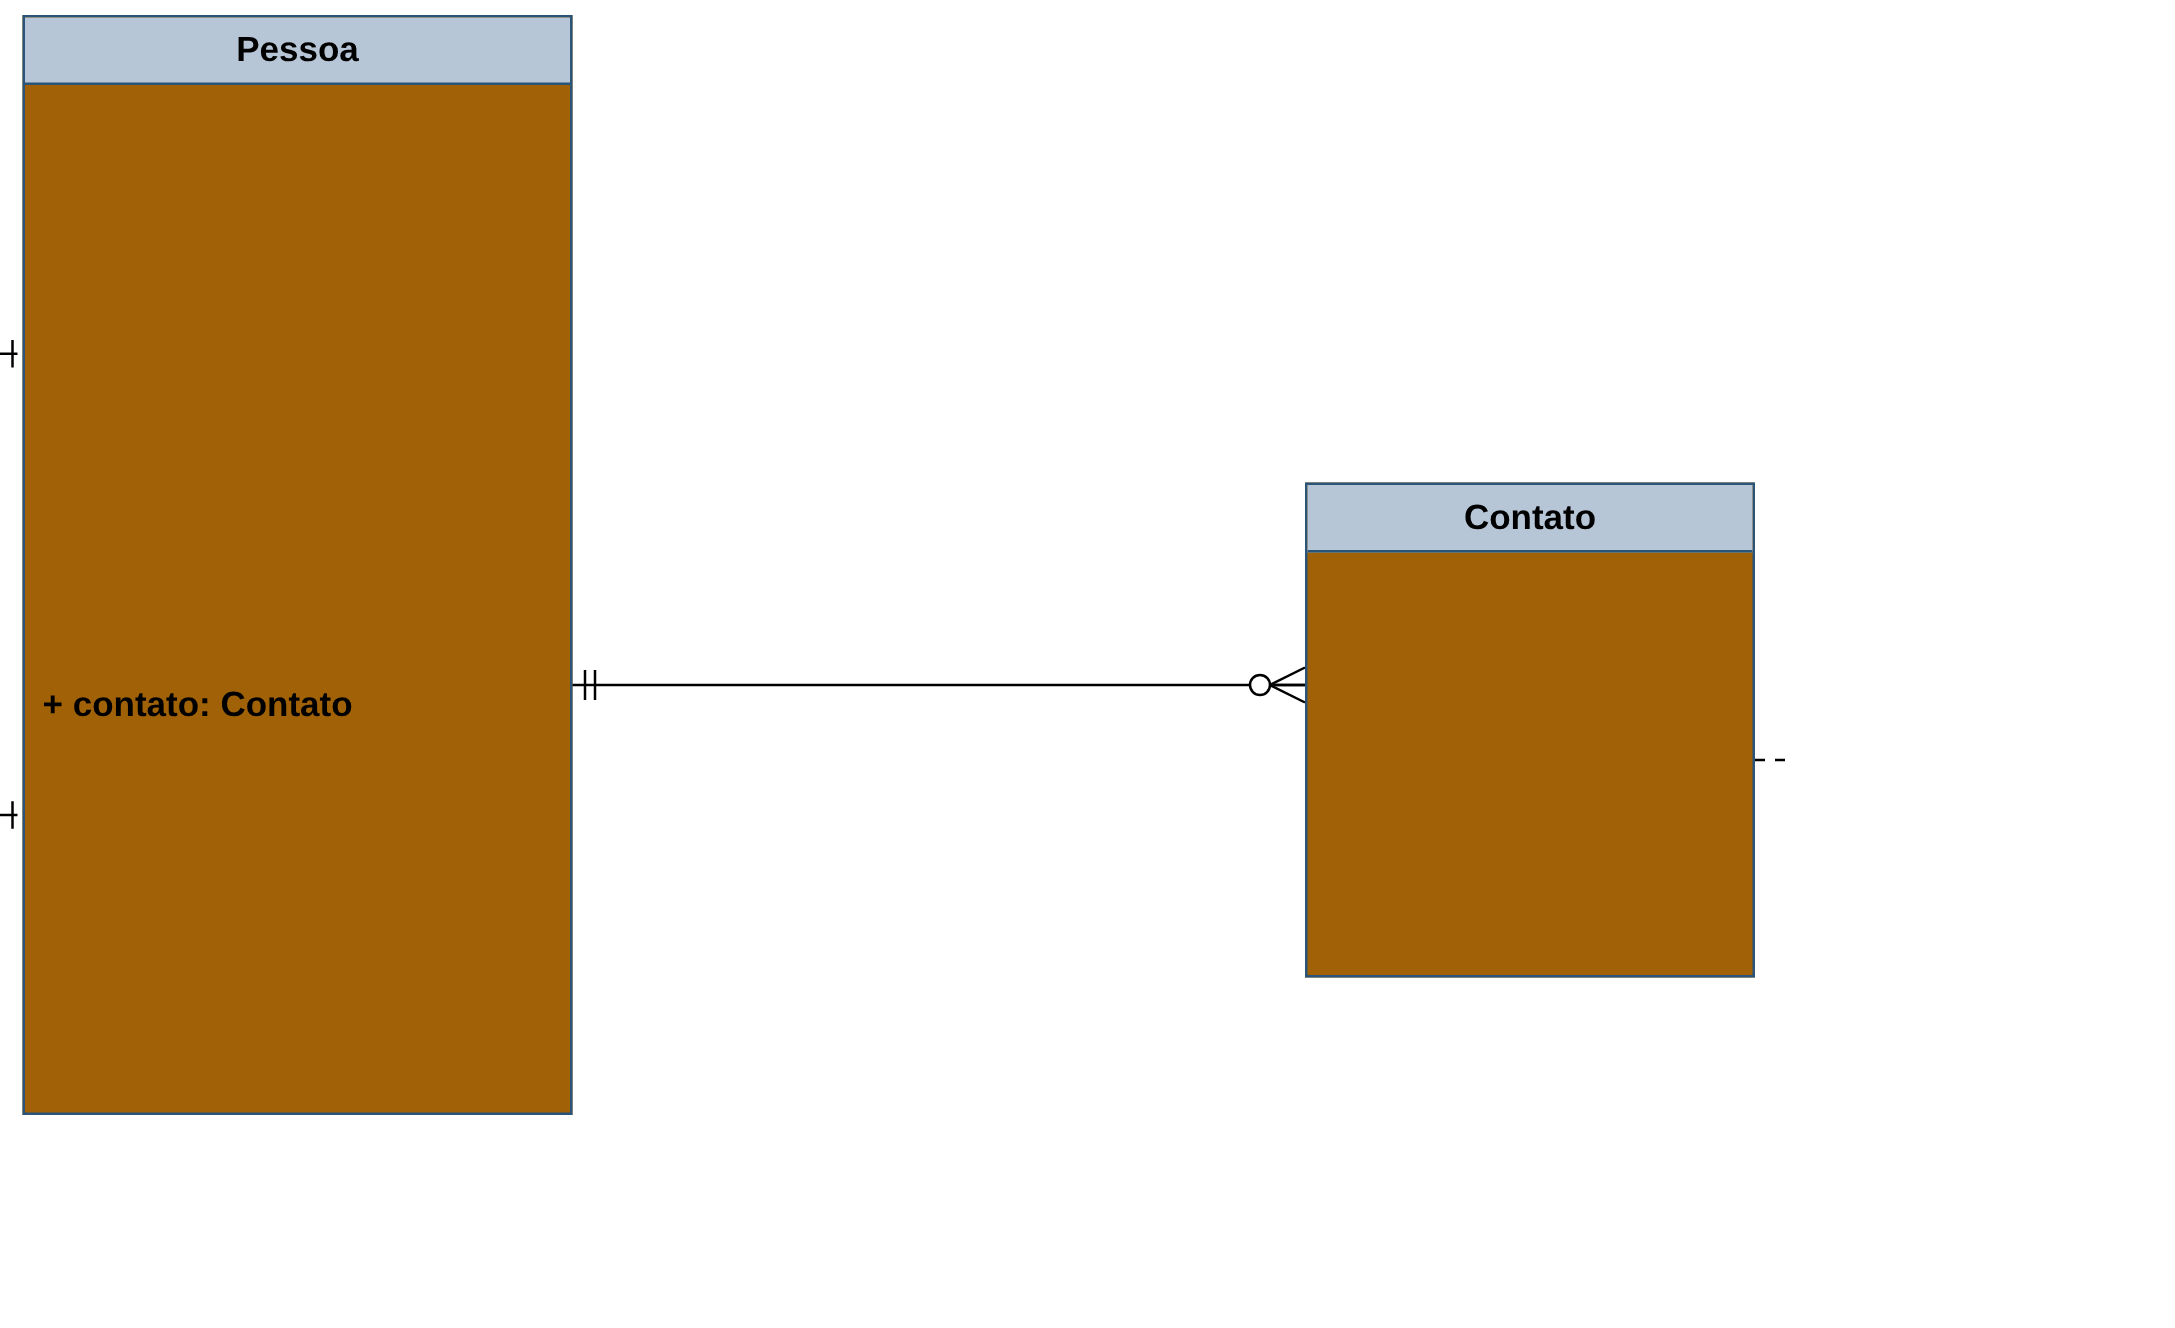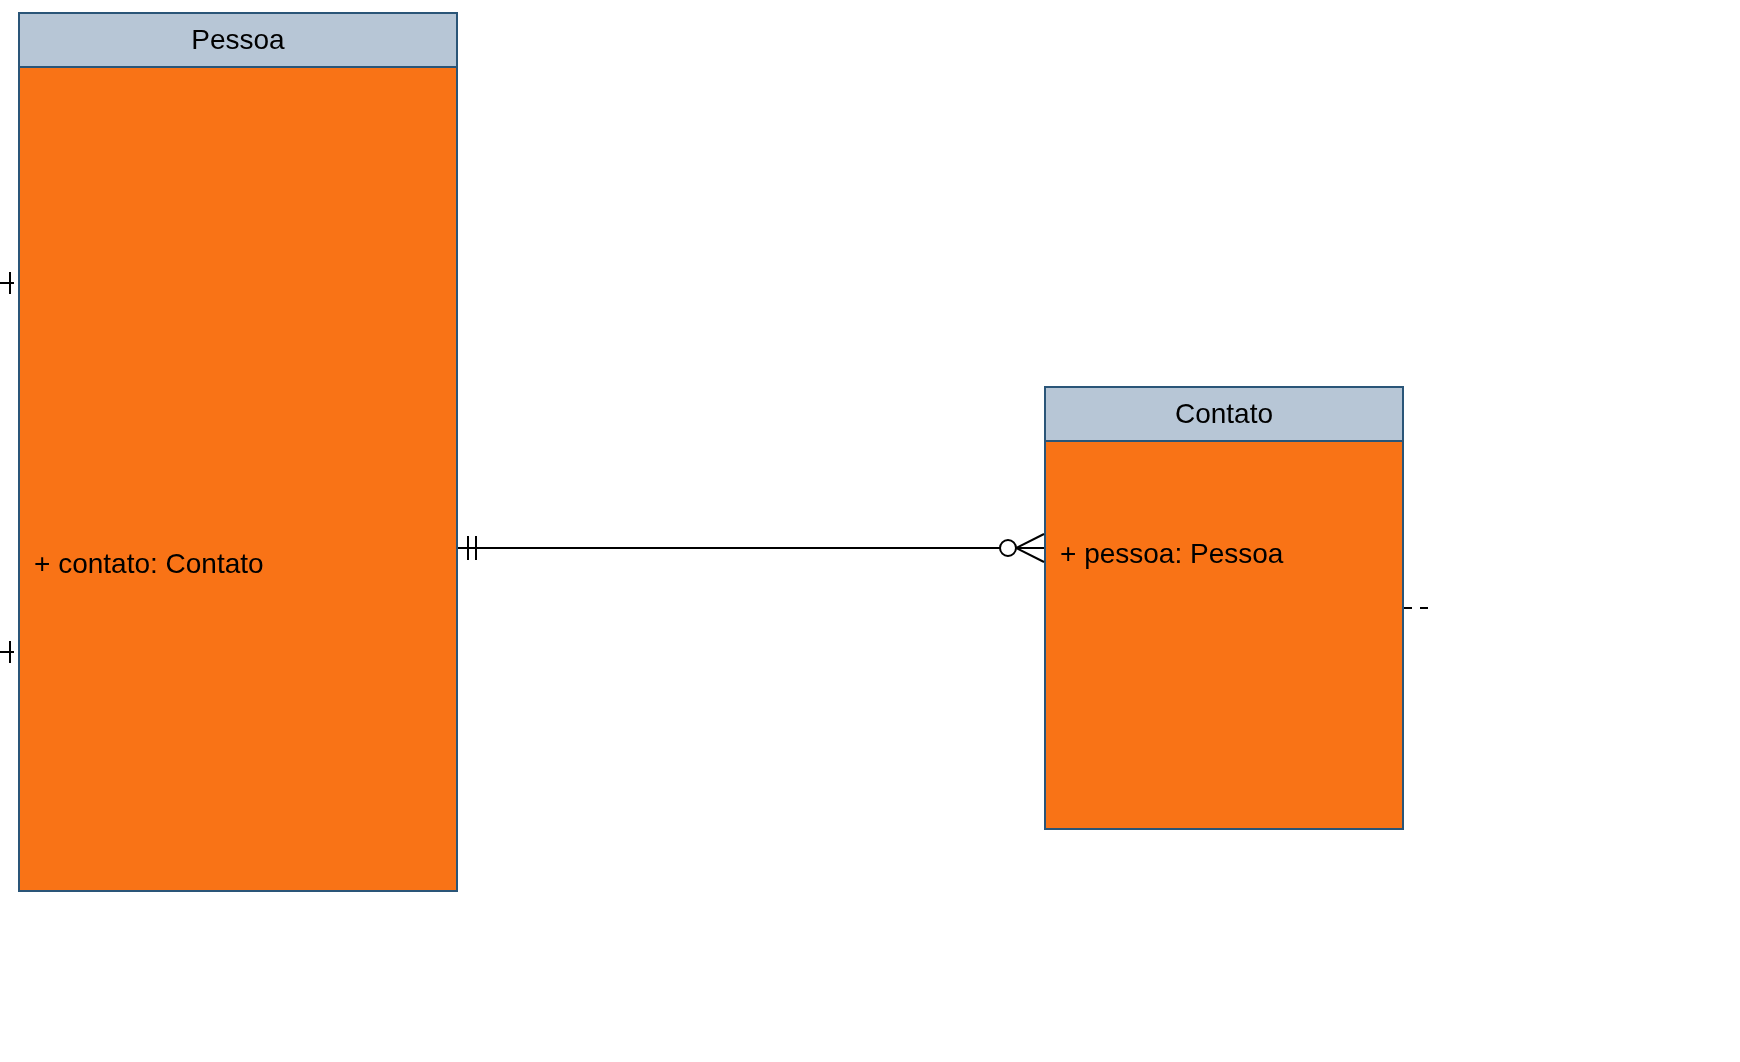--- a/index.html
+++ b/index.html
@@ -7,21 +7,22 @@
       width: 1740px;
       height: 1062px;
       background: #ffffff;
       font-family: Arial, Helvetica, sans-serif;
       position: relative;
       overflow: hidden;
     }
     .entity-box {
       position: absolute;
       border: 2px solid #2a5578;
-      background: #f97316;
+      background: #a16207;
+      font-weight: bold;
     }
     .entity-header {
       background: #b7c6d6;
       border-bottom: 2px solid #2a5578;
       text-align: center;
       padding: 10px 0;
       font-size: 28px;
       color: #000;
     }
     .entity-body {
@@ -44,25 +45,22 @@
 </head>
 <body>
 
 <div class="entity-box" style="left:18px; top:12px; width:440px; height:880px;">
   <div class="entity-header">Pessoa</div>
   <div class="entity-body">
     <div class="attribute" style="left:14px; top:480px;">+ contato: Contato</div>
   </div>
 </div>
 
-<div class="entity-box" style="left:1044px; top:386px; width:360px; height:444px;">
+<div class="entity-box" style="left:1044px; top:386px; width:360px; height:396px;">
   <div class="entity-header">Contato</div>
-  <div class="entity-body">
-    <div class="attribute" style="left:14px; top:96px;">+ pessoa: Pessoa</div>
-  </div>
 </div>
 
 <svg class="connector" width="1740" height="1062">
 
   <line x1="458" y1="548" x2="1044" y2="548" stroke="#000" stroke-width="2"></line>
 
   <line x1="468" y1="536" x2="468" y2="560" stroke="#000" stroke-width="2"></line>
   <line x1="476" y1="536" x2="476" y2="560" stroke="#000" stroke-width="2"></line>
 
   <circle cx="1008" cy="548" r="8" fill="#fff" stroke="#000" stroke-width="2"></circle>

